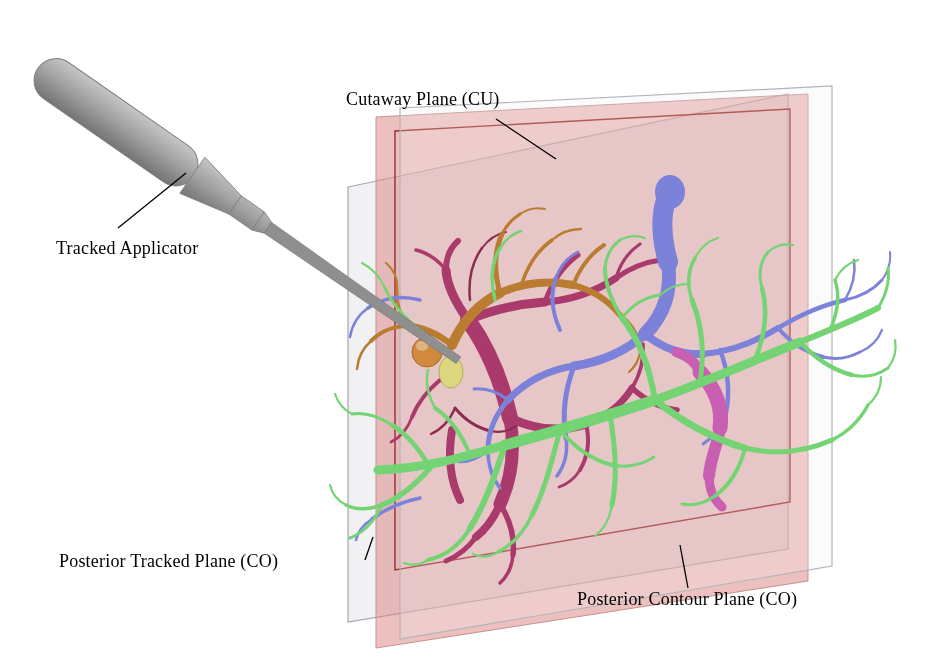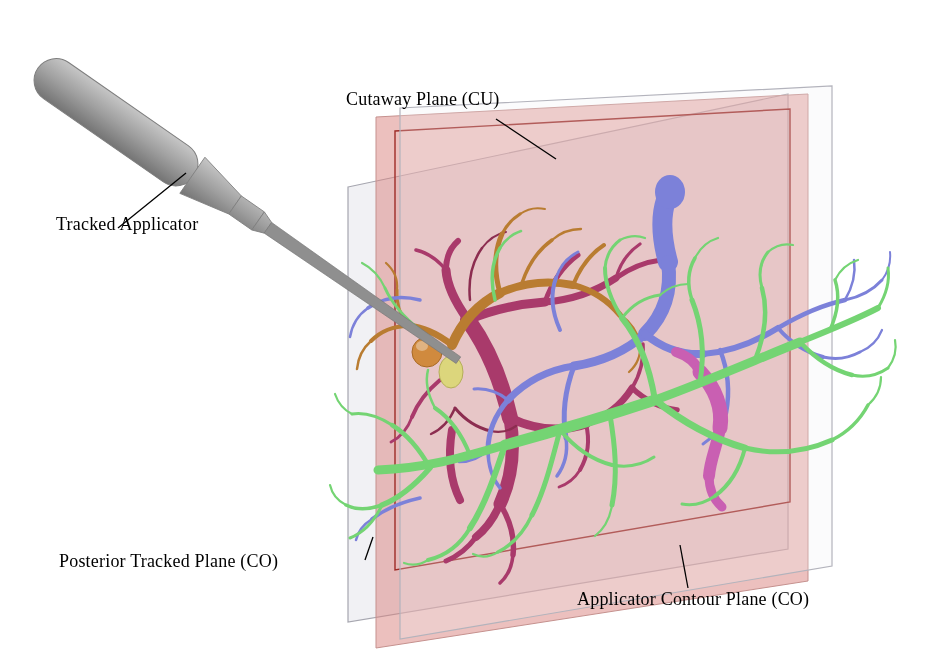--- a/index.html
+++ b/index.html
@@ -16,21 +16,21 @@
     left: 0; top: 0;
   }
   .label {
     position: absolute;
     font-size: 18px;
     color: #000;
     white-space: nowrap;
     letter-spacing: 0.2px;
   }
   .label-cutaway   { left: 346px; top: 89px;  }
-  .label-applicator{ left: 56px;  top: 214px; }
+  .label-applicator{ left: 56px;  top: 238px; }
   .label-posterior { left: 59px;  top: 551px; }
   .label-anterior  { left: 577px; top: 589px; }
   .branch { fill: none; stroke-linecap: round; stroke-linejoin: round; }
 </style>
 </head>
 <body>
 
 <div class="figure">
 
 <svg class="scene" width="934" height="669" viewBox="0 0 934 669" xmlns="http://www.w3.org/2000/svg">
@@ -208,15 +208,15 @@
     <line x1="496" y1="119" x2="556" y2="159"></line>
     <line x1="118" y1="228" x2="186" y2="173"></line>
     <line x1="365" y1="560" x2="373" y2="537"></line>
     <line x1="688" y1="588" x2="680" y2="545"></line>
   </g>
 </svg>
 
 <div class="label label-cutaway">Cutaway Plane (CU)</div>
 <div class="label label-applicator">Tracked Applicator</div>
 <div class="label label-posterior">Posterior Tracked Plane (CO)</div>
-<div class="label label-anterior">Applicator Contour Plane (CO)</div>
+<div class="label label-anterior">Posterior Contour Plane (CO)</div>
 
 </div>
 
 </body></html>

